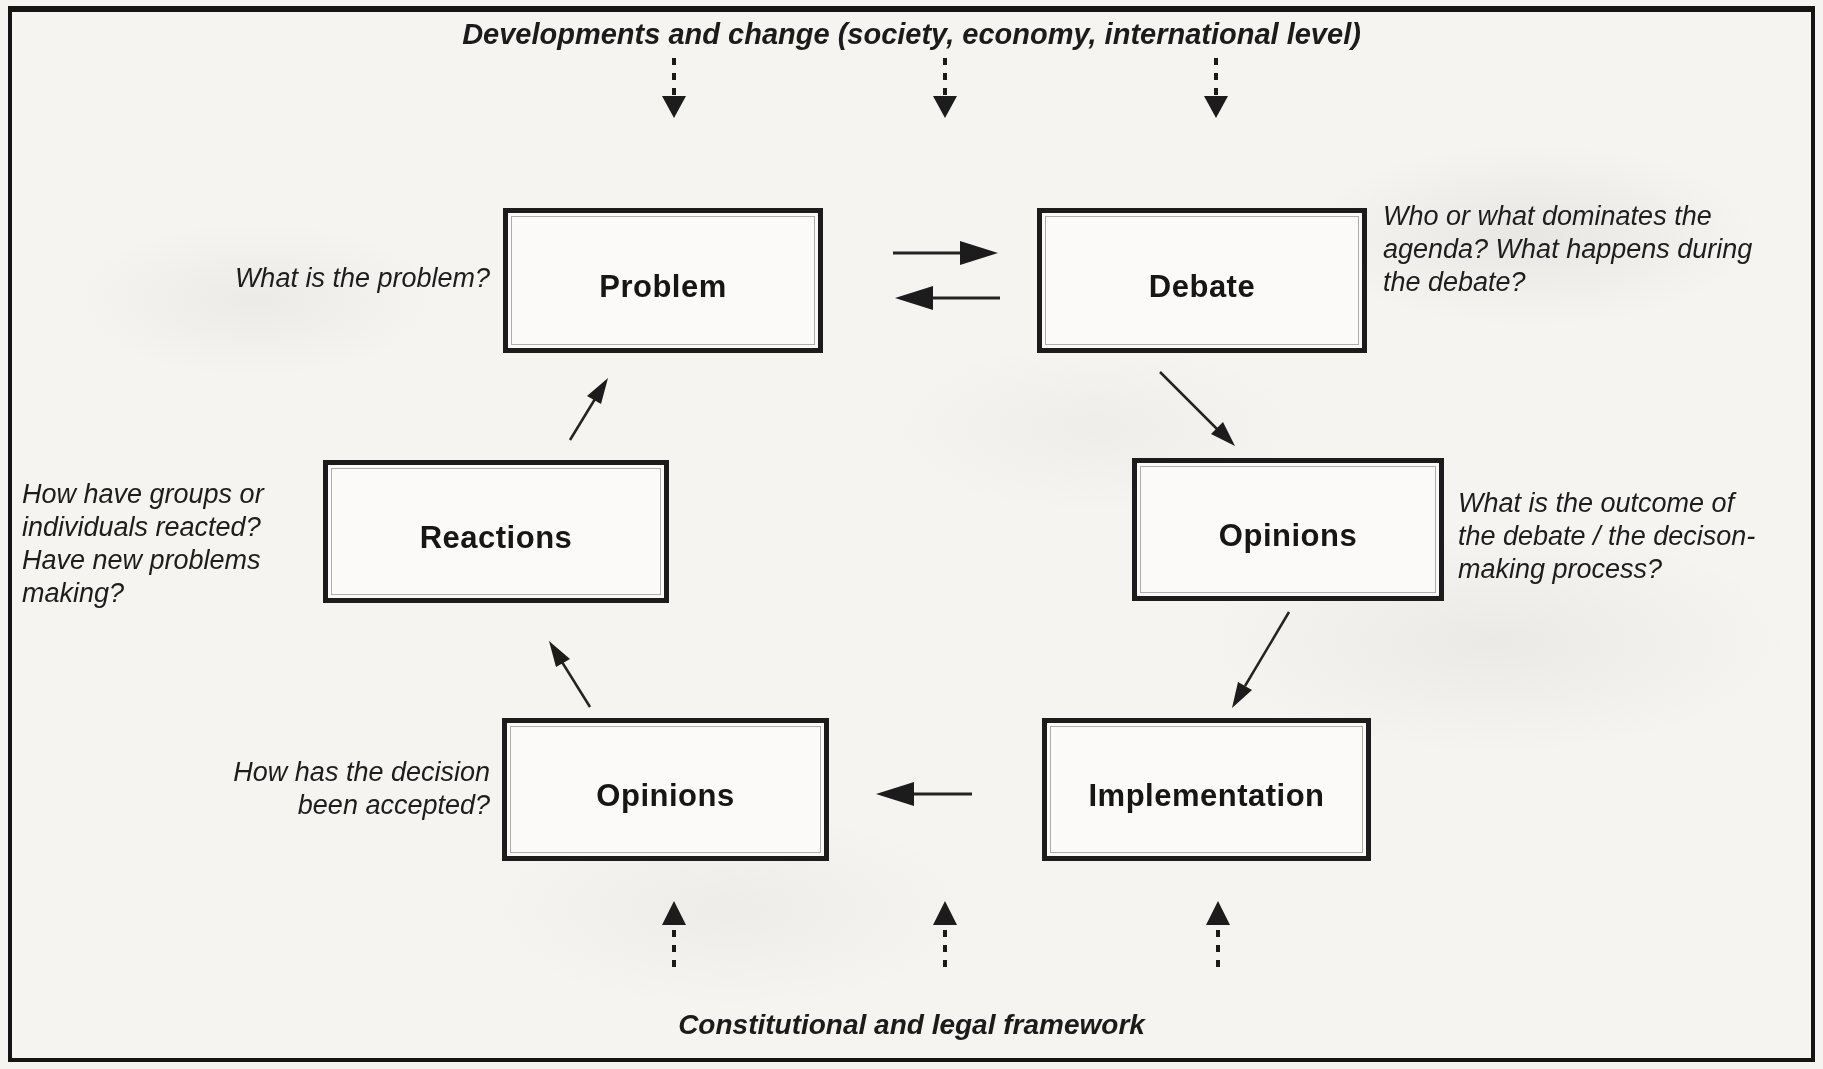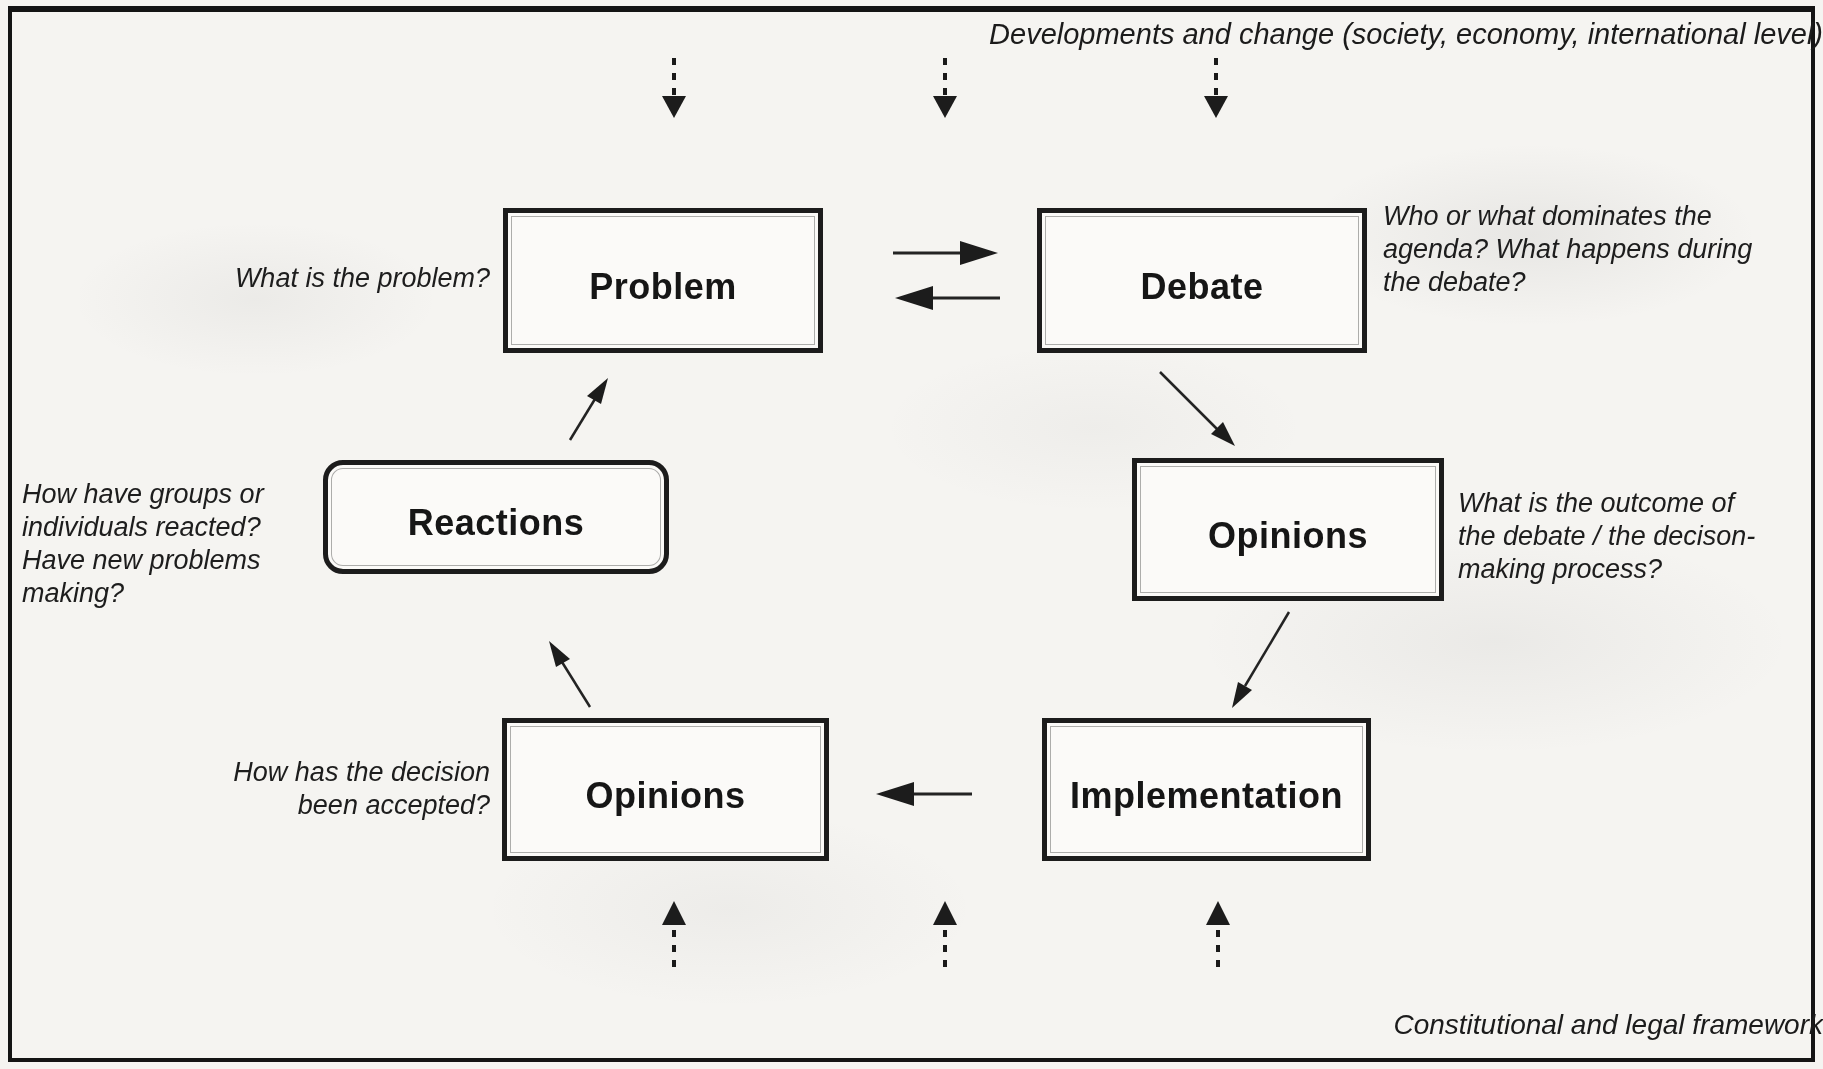--- a/index.html
+++ b/index.html
@@ -23,31 +23,31 @@
   }
   .node-box{
     position:absolute;
     box-sizing:border-box;
     border:5px solid #1c1c1c;
     background:#fbfaf8;
     box-shadow: inset 0 0 0 3px #fbfaf8, inset 0 0 0 4px rgba(30,30,30,0.35);
     display:flex;align-items:center;justify-content:center;
   }
   .node-label{
-    font-weight:bold;font-size:36px;color:#161616;letter-spacing:0.5px;margin-top:12px;
+    font-weight:bold;font-size:31px;color:#161616;letter-spacing:0.5px;margin-top:12px;
   }
   .annot{
     position:absolute;
     font-style:italic;font-weight:500;
     font-size:27px;line-height:33px;color:#1d1d1d;
   }
   .annot.right{text-align:right;}
   .banner{
     position:absolute;left:0;width:100%;
-    text-align:right;font-style:italic;font-weight:400;
+    text-align:center;font-style:italic;font-weight:700;
     font-size:29px;color:#1b1b1b;
   }
   svg.arrows{position:absolute;left:0;top:0;}
   .solid-line{stroke:#232323;fill:none;}
   .arrow-fill{fill:#1c1c1c;stroke:none;}
   .dashed-line{stroke:#1a1a1a;stroke-width:4;stroke-dasharray:7 8;fill:none;}
 </style>
 </head>
 <body>
 
@@ -135,21 +135,21 @@
   </div>
 
   <div class="node-box" style="left:1042px;top:718px;width:329px;height:143px;">
     <span class="node-label">Implementation</span>
   </div>
 
   <div class="node-box" style="left:502px;top:718px;width:327px;height:143px;">
     <span class="node-label">Opinions</span>
   </div>
 
-  <div class="node-box" style="left:323px;top:460px;width:346px;height:114px;border-radius:20px;">
+  <div class="node-box" style="left:323px;top:460px;width:346px;height:143px;">
     <span class="node-label">Reactions</span>
   </div>
 
   <div class="annot right" style="left:180px;top:262px;width:310px;">
     <span>What is the problem?</span>
   </div>
 
   <div class="annot" style="left:1383px;top:200px;width:400px;font-style:italic;">
     <span>Who or what dominates the</span><br>
     <span>agenda? What happens during</span><br>

